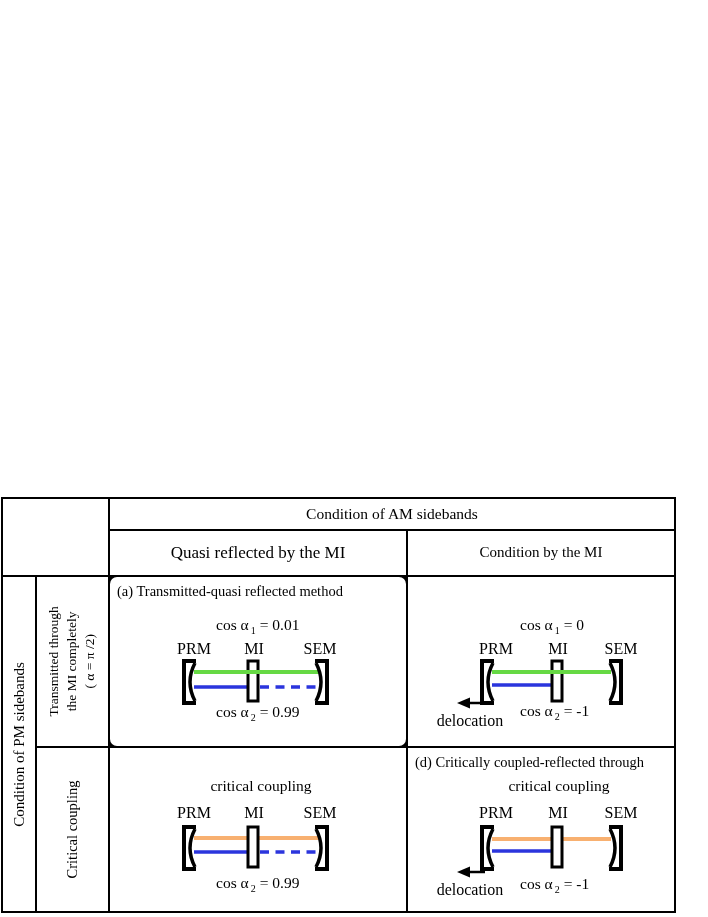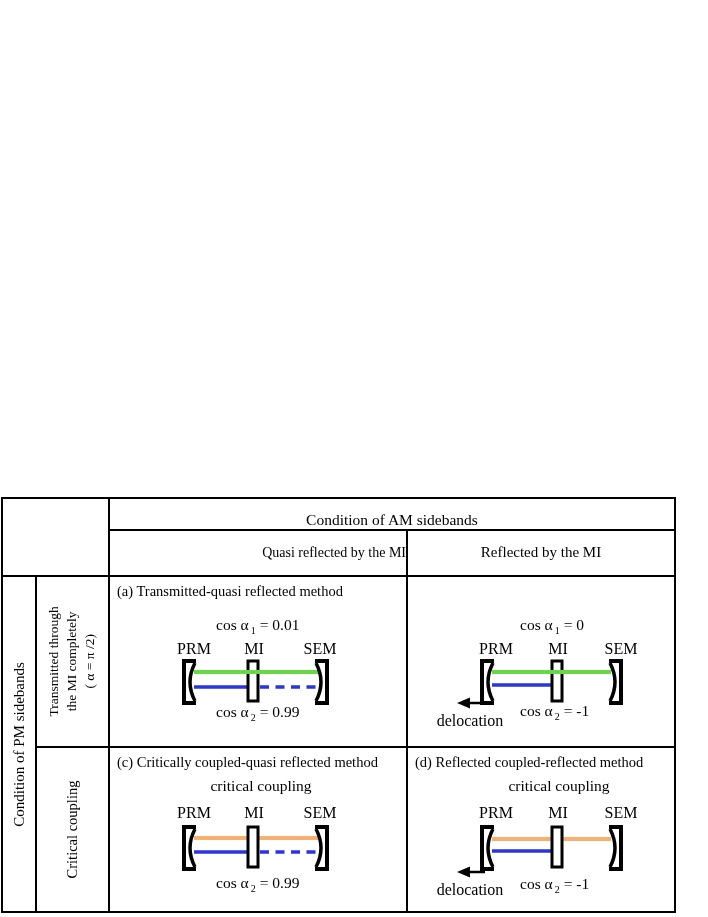--- a/index.html
+++ b/index.html
@@ -9,34 +9,34 @@
   }
   .figure-table{
     position:absolute;left:1px;top:497px;width:675px;height:416px;
     background:#000;box-sizing:border-box;padding:2px;
     display:grid;gap:2px;
     grid-template-columns:32px 71px 296px 1fr;
     grid-template-rows:30px 44px 169px 1fr;
   }
   .cell{background:#fff;position:relative;overflow:visible;}
   .hdr{display:flex;align-items:center;justify-content:center;text-align:center;}
-  .am-header{grid-column:3/5;grid-row:1/2;font-size:15.5px;align-items:flex-end;}
+  .am-header{grid-column:3/5;grid-row:1/2;font-size:15.5px;}
   .blank-corner{grid-column:1/3;grid-row:1/3;}
-  .quasi-col{grid-column:3/4;grid-row:2/3;font-size:14px;justify-content:flex-end;}
+  .quasi-col{grid-column:3/4;grid-row:2/3;font-size:17px;}
   .reflected-col{grid-column:4/5;grid-row:2/3;font-size:15px;flex-direction:column;line-height:1.45;}
   .reflected-col .line2{padding-left:34px;}
   .pm-header{grid-column:1/2;grid-row:3/5;}
   .row-transmitted{grid-column:2/3;grid-row:3/4;}
   .row-critical{grid-column:2/3;grid-row:4/5;}
   .vwrap{display:flex;align-items:center;justify-content:center;height:100%;width:100%;}
   .vtext{transform:rotate(-90deg);white-space:nowrap;text-align:center;}
   .pm-header .vtext{font-size:15px;}
   .row-transmitted .vtext{font-size:13.5px;line-height:1.35;}
   .row-critical .vtext{font-size:14.5px;}
-  .cell-a{grid-column:3/4;grid-row:3/4;}
+  .cell-a{grid-column:3/4;grid-row:3/4;border-radius:7px;}
   .cell-b{grid-column:4/5;grid-row:3/4;}
   .cell-c{grid-column:3/4;grid-row:4/5;}
   .cell-d{grid-column:4/5;grid-row:4/5;}
   .cell-title{position:absolute;left:7px;top:6px;font-size:14.5px;white-space:nowrap;}
   .diagram{position:absolute;left:0;top:0;width:100%;height:100%;}
   svg text{font-family:"Liberation Serif",serif;fill:#000;}
   .cos-text{font-size:15.5px;}
   .cos-sub{font-size:10px;}
   .mirror-label{font-size:16px;}
   .coupling-text{font-size:15.5px;}
@@ -65,21 +65,21 @@
 
   <div class="cell hdr am-header">
     <span>Condition of AM sidebands</span>
   </div>
 
   <div class="cell hdr quasi-col">
     <span>Quasi reflected by the MI</span>
   </div>
 
   <div class="cell hdr reflected-col">
-    <div class="line1">Reflected by the MI</div>
+    <div class="line1">Condition by the MI</div>
   </div>
 
   <div class="cell pm-header">
     <div class="vwrap">
         <div class="vtext">Condition of PM sidebands</div>
       </div>
   </div>
 
   <div class="cell row-transmitted">
     <div class="vwrap">
@@ -128,38 +128,37 @@
       <g>
         <polygon points="49,126 62,120.5 62,131.5" fill="#000"></polygon>
         <line x1="59" y1="126" x2="77" y2="126" stroke="#000" stroke-width="2.5"></line>
       </g>
       <text class="deloc-text" x="62" y="149" text-anchor="middle">delocation</text>
       <text class="cos-text" x="112" y="139"><tspan>cos α</tspan><tspan class="cos-sub" dx="2" dy="4">2</tspan><tspan dx="4" dy="-4">= -1</tspan></text>
     </svg>
   </div>
 
   <div class="cell cell-c">
-    <div class="cell-title">(c) Critically coupled-quasi reflected method</div>
     <svg class="diagram" viewBox="0 0 296 163">
       <text class="coupling-text" x="151" y="43" text-anchor="middle">critical coupling</text>
       <text class="mirror-label" x="84" y="70" text-anchor="middle">PRM</text>
       <text class="mirror-label" x="144" y="70" text-anchor="middle">MI</text>
       <text class="mirror-label" x="210" y="70" text-anchor="middle">SEM</text>
       <line x1="84" y1="90" x2="209" y2="90" stroke-width="4" stroke="#f8b070"></line>
       <line x1="84" y1="104" x2="139" y2="104" stroke-width="3.5" stroke="#2b35dd"></line>
       <rect x="138" y="79" width="10" height="40" fill="#fff" stroke="#000" stroke-width="3"></rect>
       <line x1="150" y1="104" x2="207" y2="104" stroke-width="3.5" stroke-dasharray="9 6.5" stroke="#2b35dd"></line>
       <use href="#mLeft" x="71" y="77"></use>
       <use href="#mRight" x="204" y="77"></use>
       <text class="cos-text" x="106" y="140"><tspan>cos α</tspan><tspan class="cos-sub" dx="2" dy="4">2</tspan><tspan dx="4" dy="-4">= 0.99</tspan></text>
     </svg>
   </div>
 
   <div class="cell cell-d">
-    <div class="cell-title">(d) Reflected coupled-reflected method</div>
+    <div class="cell-title">(d) Critically coupled-reflected through</div>
     <svg class="diagram" viewBox="0 0 266 163">
       <text class="coupling-text" x="151" y="43" text-anchor="middle">critical coupling</text>
       <text class="mirror-label" x="88" y="70" text-anchor="middle">PRM</text>
       <text class="mirror-label" x="150" y="70" text-anchor="middle">MI</text>
       <text class="mirror-label" x="213" y="70" text-anchor="middle">SEM</text>
       <line x1="84" y1="91" x2="203" y2="91" stroke-width="4" stroke="#f8b070"></line>
       <line x1="84" y1="103" x2="144" y2="103" stroke-width="3.5" stroke="#2b35dd"></line>
       <rect x="144" y="79" width="10" height="40" fill="#fff" stroke="#000" stroke-width="3"></rect>
       <use href="#mLeft" x="71" y="77"></use>
       <use href="#mRight" x="200" y="77"></use>

